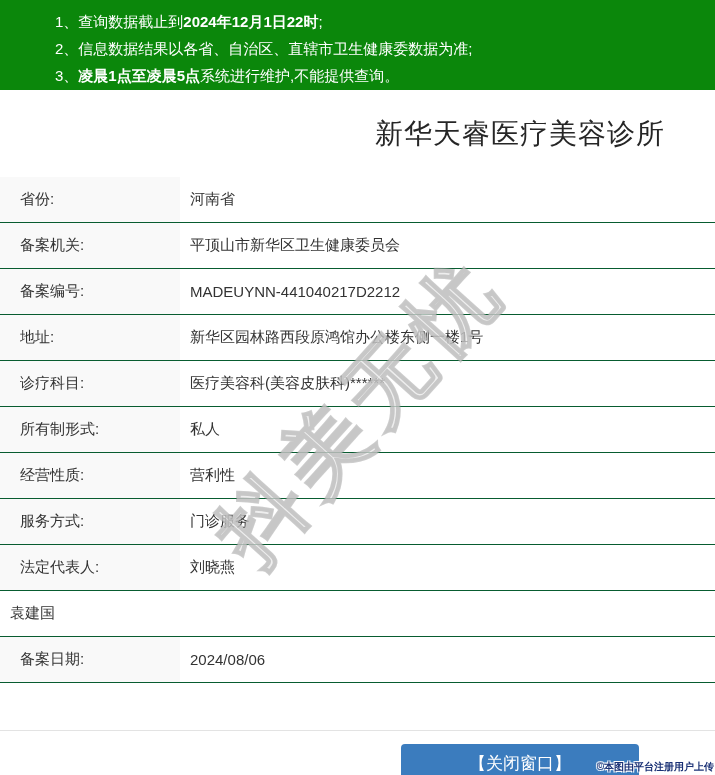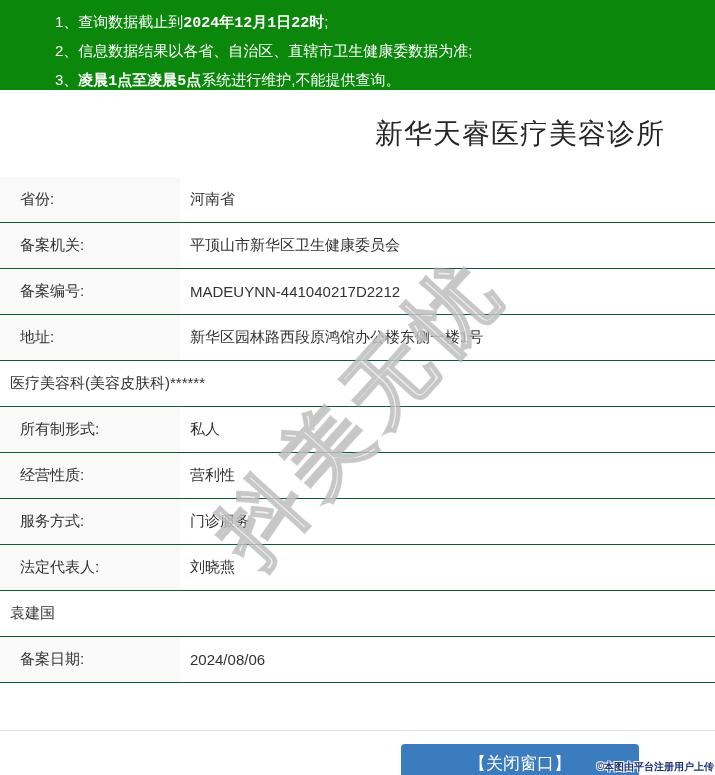--- a/index.html
+++ b/index.html
@@ -16,21 +16,21 @@
   
   .notice {
     width:1040px; height:90px;
     background:#0b870b;
     color:#ffffff;
     padding:8px 0 0 55px;
     font-size:15px;
     line-height:27px;
   }
   .notice-item { white-space:nowrap; }
-  .notice-item b { font-weight:bold;font-family:Liberation Mono, monospace; }
+  .notice-item b { font-weight:bold; }
 
   
   .title-bar {
     width:1040px; height:87px;
     display:flex; align-items:center; justify-content:center;
   }
   .title-bar h1 {
     font-size:28px; font-weight:normal; color:#262626;
     letter-spacing:1px;
   }
@@ -134,20 +134,21 @@
     </div>
     <div class="info-row">
       <div class="info-label">备案编号:</div>
       <div class="info-value">MADEUYNN-441040217D2212</div>
     </div>
     <div class="info-row">
       <div class="info-label">地址:</div>
       <div class="info-value">新华区园林路西段原鸿馆办公楼东侧一楼1号</div>
     </div>
     <div class="info-row">
+      <div class="info-label">诊疗科目:</div>
       <div class="info-value">医疗美容科(美容皮肤科)******</div>
     </div>
     <div class="info-row">
       <div class="info-label">所有制形式:</div>
       <div class="info-value">私人</div>
     </div>
     <div class="info-row">
       <div class="info-label">经营性质:</div>
       <div class="info-value">营利性</div>
     </div>

